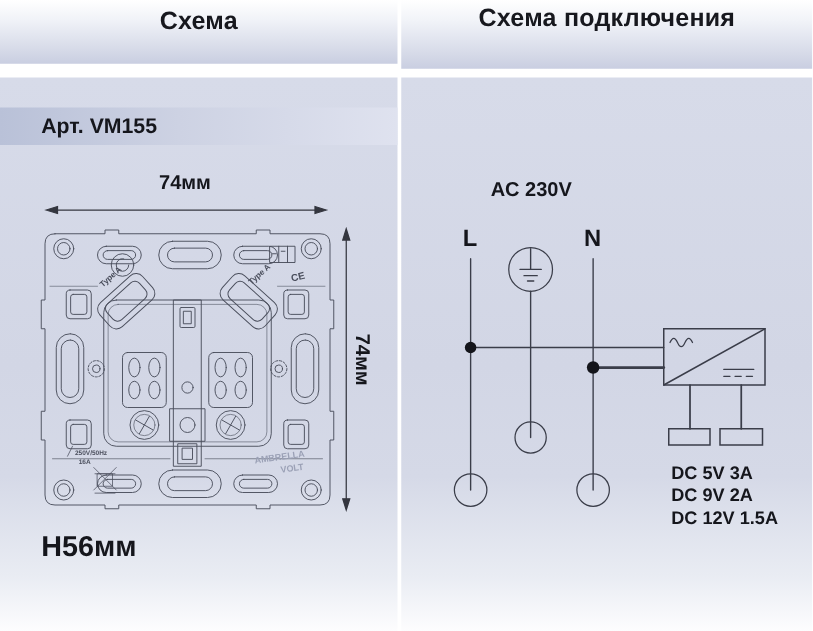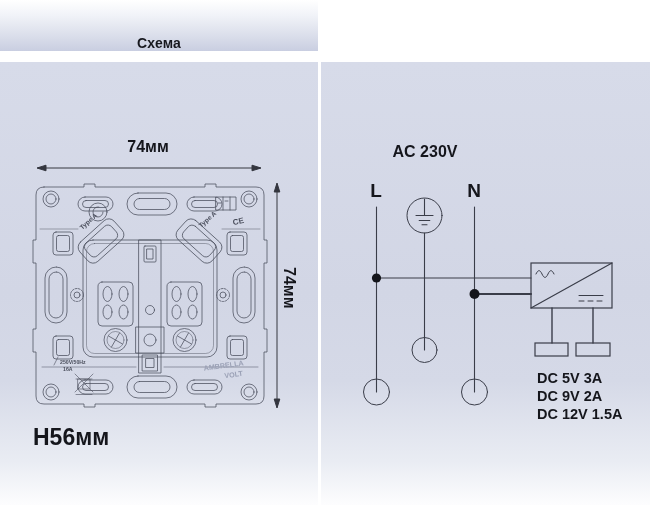--- a/index.html
+++ b/index.html
@@ -6,22 +6,22 @@
   .stage{
     position:relative;width:650px;height:505px;overflow:hidden;
     font-family:"Liberation Sans",sans-serif;background:#ffffff;
     color:#17181e;
   }
   .panel{position:absolute;top:0;height:505px;}
   .panel-left{left:0;width:318px;}
   .panel-right{left:321px;width:329px;}
   .hdr{
     position:absolute;top:0;left:0;right:0;
-    display:flex;align-items:flex-end;justify-content:center;
-    font-size:14px;font-weight:600;letter-spacing:.2px;color:#17181e;
+    display:flex;align-items:flex-start;justify-content:center;
+    font-size:20px;font-weight:600;letter-spacing:.2px;color:#17181e;
     background:linear-gradient(180deg,#ffffff 0%,#f1f3f8 30%,#d6dae8 78%,#c9cee1 100%);
   }
   .hdr-left{height:51px;padding-top:6px;box-sizing:border-box;}
   .hdr-right{height:55px;padding-top:4px;box-sizing:border-box;}
   .pbody{
     position:absolute;left:0;right:0;top:62px;bottom:0;
     background:linear-gradient(180deg,#d7dbe9 0%,#d2d6e5 52%,#d5d9e7 72%,#e9ecf3 90%,#fdfdfe 100%);
   }
   .artbar{
     position:absolute;left:0;right:0;top:24px;height:30px;
@@ -48,20 +48,23 @@
 <body>
 
 <div class="stage">
 
   <div class="panel panel-left">
     <div class="hdr hdr-left">
       <span>Схема</span>
     </div>
     <div class="pbody">
 
+      <div class="artbar">
+        <span>Арт. VM155</span>
+      </div>
 
       <div class="dim-top">74мм</div>
       <div class="dim-right">74мм</div>
       <div class="dim-depth">H56мм</div>
 
       <svg class="abs" style="left:0;top:0;" width="318" height="443" viewBox="0 0 318 443">
         <g stroke="#34363f" stroke-width="1" fill="#34363f">
           <line x1="39" y1="106" x2="259" y2="106"></line>
           <polygon points="37,106 46,103.2 46,108.8"></polygon>
           <polygon points="261,106 252,103.2 252,108.8"></polygon>
@@ -215,20 +218,23 @@
           <text x="28" y="181" font-size="5.2" font-weight="bold" fill="#4a4e5c">250V/50Hz</text>
           <text x="31" y="188" font-size="5.2" font-weight="bold" fill="#4a4e5c">16A</text>
           <text x="192" y="185" font-size="7.2" font-weight="bold" fill="#9ba1b6" text-anchor="middle" transform="rotate(-8 192 185)">AMBRELLA</text>
           <text x="202" y="194" font-size="7.2" font-weight="bold" fill="#9ba1b6" text-anchor="middle" transform="rotate(-8 202 194)">VOLT</text>
         </g>
       </svg>
     </div>
   </div>
 
   <div class="panel panel-right">
+    <div class="hdr hdr-right">
+      <span>Схема подключения</span>
+    </div>
     <div class="pbody">
 
       <svg class="abs" style="left:0;top:68px;" width="329" height="310" viewBox="0 0 329 310">
         <g stroke="#3a3d49" fill="none" stroke-width="1.1" stroke-linecap="round">
 
           <g>
             <line x1="55.5" y1="77" x2="55.5" y2="262"></line>
             <line x1="55.5" y1="148" x2="210" y2="148"></line>
             <circle cx="55.5" cy="262" r="13" stroke-width="1"></circle>
           </g>

